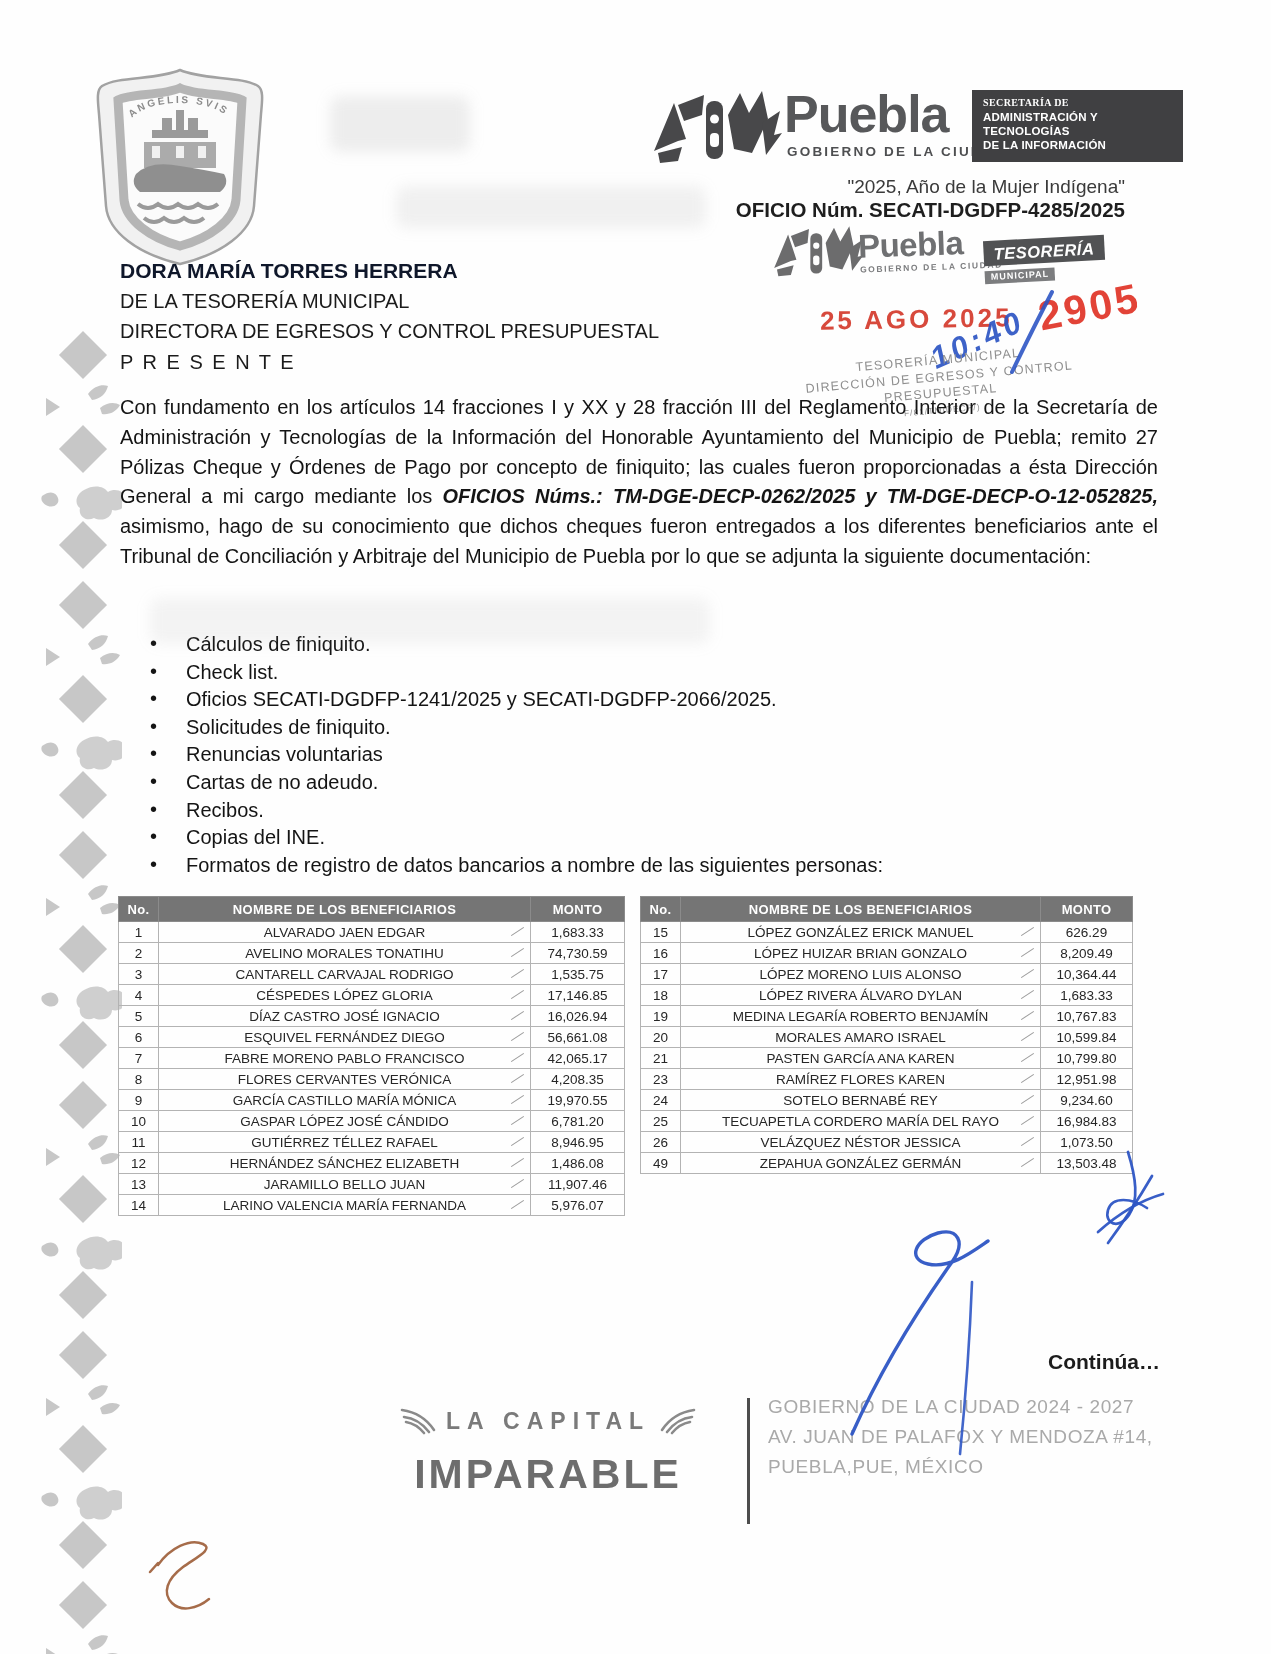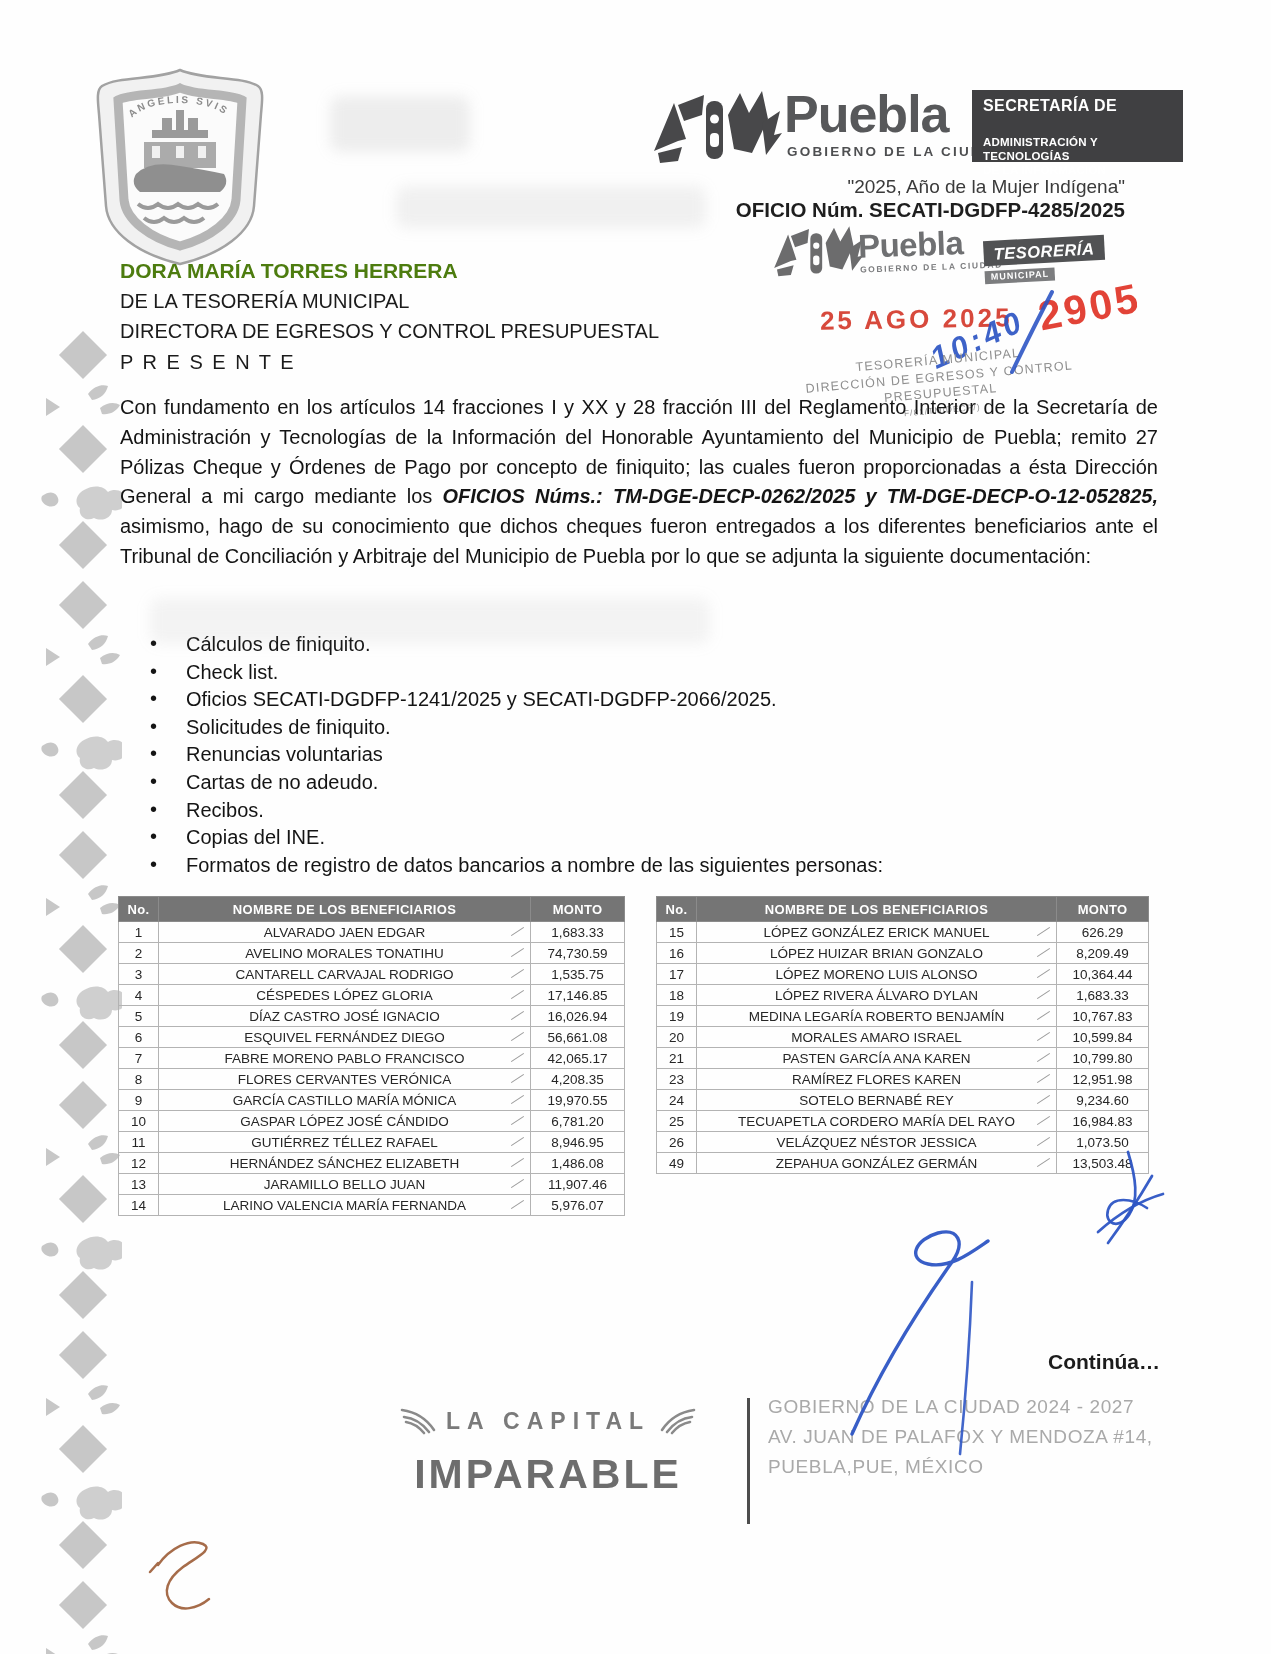--- a/index.html
+++ b/index.html
@@ -14,21 +14,21 @@
   .deco-strip{left:26px;top:330px;}
 
   
   .crest{left:92px;top:66px;}
 
   
   .hdr-skyline{left:648px;top:80px;}
   .hdr-word{left:784px;top:88px;font-size:52px;font-weight:bold;color:#57585a;letter-spacing:-1px;line-height:1;}
   .hdr-word-sub{left:787px;top:144px;font-size:13.5px;font-weight:bold;color:#4e4f51;letter-spacing:2.2px;}
   .hdr-box{left:972px;top:90px;width:200px;height:58px;background:#404042;color:#fff;padding:7px 0 7px 11px;}
-  .hdr-box .l1{font-size:16px;font-weight:bold;letter-spacing:.4px;margin-bottom:20px;}
+  .hdr-box .l1{font-size:10px;font-weight:bold;letter-spacing:.4px;margin-bottom:2px;font-family:Liberation Serif, serif;}
   .hdr-box .l2,.hdr-box .l3{font-size:11.5px;font-weight:bold;letter-spacing:.2px;line-height:14px;}
 
   .quote-line{left:560px;top:176px;width:565px;text-align:right;font-size:19px;color:#3a3a3a;}
   .oficio-line{left:500px;top:198px;width:625px;text-align:right;font-size:20.5px;font-weight:bold;color:#1e1e1e;z-index:3;}
 
   
   .stp-skyline{left:770px;top:220px;opacity:.8;z-index:2;}
   .stp-word{left:858px;top:226px;font-size:33px;font-weight:bold;color:#6f7072;letter-spacing:-.5px;transform:rotate(-2deg);z-index:2;}
   .stp-word-sub{left:860px;top:262px;font-size:8.5px;font-weight:bold;color:#7b7c7e;letter-spacing:1.6px;transform:rotate(-2deg);z-index:2;}
   .stp-box{left:984px;top:238px;transform:rotate(-3deg);z-index:2;}
@@ -36,34 +36,34 @@
   .stp-box .b2{background:#7c7d7f;color:#fff;font-size:9px;font-weight:bold;letter-spacing:1px;padding:1px 6px 2px 6px;display:inline-block;}
   .stp-date{left:820px;top:304px;font-size:26px;font-weight:bold;color:#d43a2c;letter-spacing:3px;transform:rotate(-1deg);opacity:.92;}
   .stp-time{left:928px;top:322px;font-size:31px;font-weight:bold;font-style:italic;color:#2d55c4;transform:rotate(-24deg);letter-spacing:4px;opacity:.92;}
   .stp-folio{left:1038px;top:284px;font-size:41px;font-weight:bold;color:#e03427;letter-spacing:3px;transform:rotate(-11deg);opacity:.92;}
   .stp-dept{left:782px;top:352px;width:316px;text-align:center;color:#8f8f8f;transform:rotate(-5deg);line-height:16.5px;}
   .stp-dept .d{font-size:12.5px;letter-spacing:1.2px;}
   .stp-dept .ds{font-size:8.5px;letter-spacing:1px;}
 
   
   .recipient{left:120px;top:256px;line-height:30.2px;z-index:1;}
-  .recipient .name{font-size:21px;font-weight:bold;color:#4d7c0f;}
+  .recipient .name{font-size:21px;font-weight:bold;color:#0f172a;}
   .recipient .tl{font-size:20px;color:#1b1b1b;}
   .recipient .pres{font-size:20px;color:#1b1b1b;letter-spacing:2px;}
 
   
   .body-par{left:120px;top:393px;width:1038px;font-size:20px;line-height:29.8px;text-align:justify;color:#141414;z-index:1;}
   .body-par .bold{font-weight:bold;font-style:italic;}
 
   .attachments{left:150px;top:633px;width:900px;list-style:none;margin:0;padding:0;}
   .attachments li{height:27.6px;font-size:20px;color:#141414;position:relative;padding-left:36px;}
   .attachments li .dot{position:absolute;left:0;top:-1px;font-size:20px;}
 
   
-  .tables{left:118px;top:896px;display:flex;gap:31px;align-items:flex-start;}
+  .tables{left:118px;top:896px;display:flex;gap:15px;align-items:flex-start;}
   table.benef{border-collapse:collapse;table-layout:fixed;}
   table.benef th{background:#757575;color:#fff;font-size:13px;font-weight:bold;letter-spacing:.3px;height:24px;border:1px solid #8b8b8b;padding:0;}
   table.benef td{height:20px;border:1px solid #b3b3b3;font-size:13.5px;color:#262626;text-align:center;padding:0 3px;white-space:nowrap;overflow:hidden;}
   table.benef td.name{position:relative;}
   table.benef .tick{position:absolute;right:5px;top:9px;width:15px;height:0;border-top:1.6px solid #9b9b9b;transform:rotate(-33deg);}
   .t-left{width:506px;}  .t-left col.c1{width:40px;} .t-left col.c2{width:372px;} .t-left col.c3{width:94px;}
   .t-right{width:492px;} .t-right col.c1{width:40px;} .t-right col.c2{width:360px;} .t-right col.c3{width:92px;}
 
   .continua{left:1000px;top:1350px;width:160px;text-align:right;font-size:21px;font-weight:bold;color:#1c1c1c;}
 

